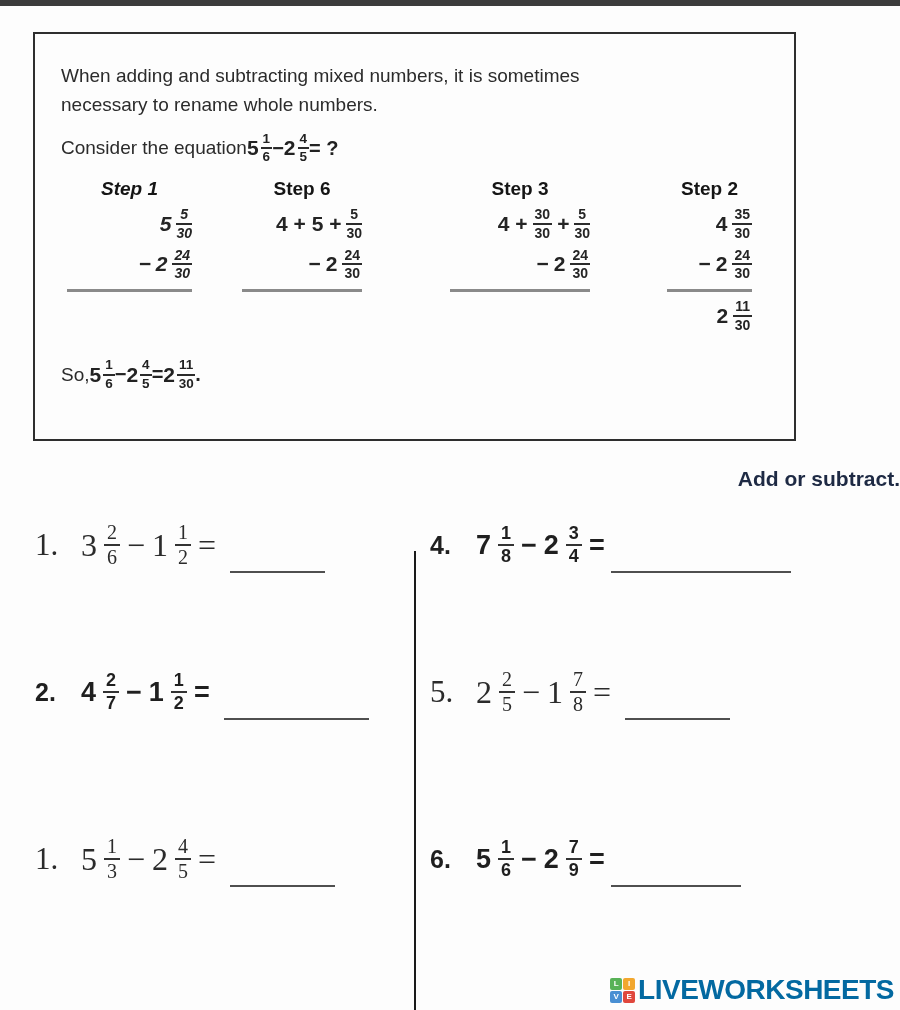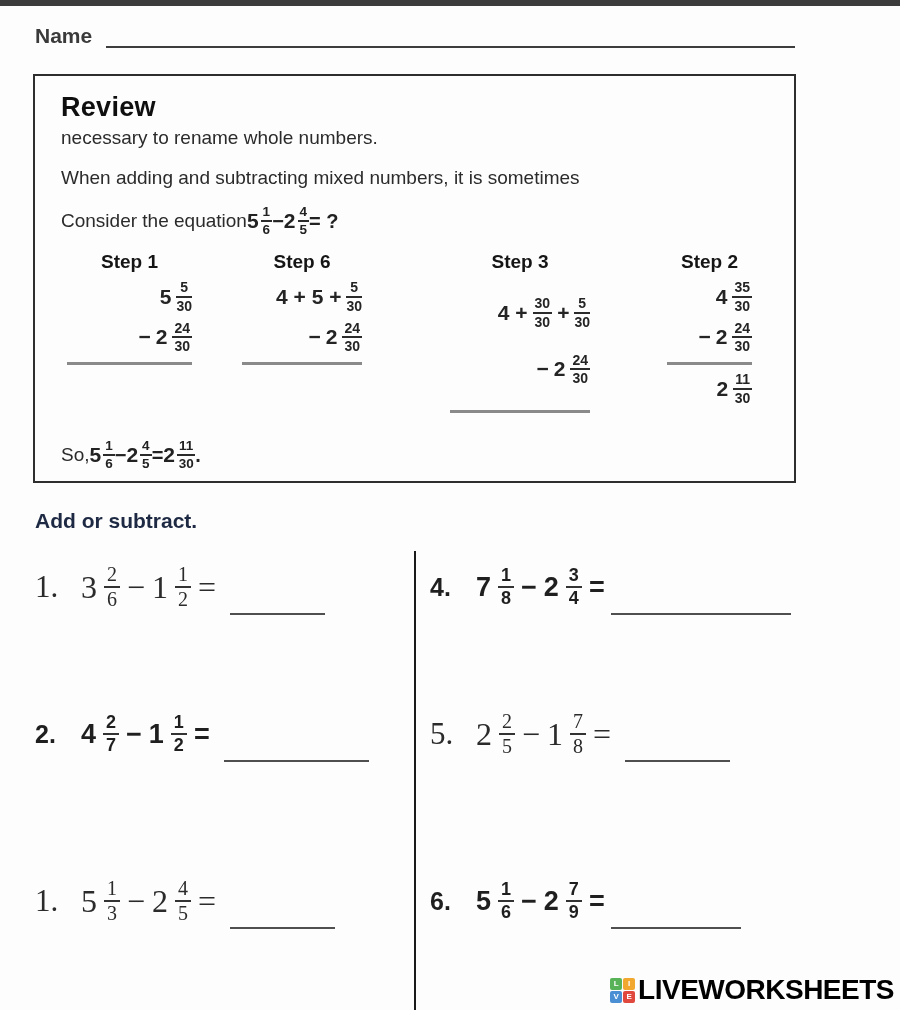--- a/index.html
+++ b/index.html
@@ -27,35 +27,35 @@
   .mw { font-size:21px; font-weight:600; color:#222; }
   .mop { font-size:20px; font-weight:600; color:#222; }
   .mfrac { display:inline-flex; flex-direction:column; text-align:center; font-size:13.5px;
            font-weight:700; line-height:1.05; color:#222; }
   .mfrac .num { border-bottom:2px solid #2b2b2b; padding:0 2px 1px; }
   .mfrac .den { padding-top:1px; }
 
   
   .steps { display:flex; margin-top:14px; align-items:flex-start; }
   .scol { display:flex; flex-direction:column; align-items:flex-end; }
-  .scol1 { width:125px; margin-left:6px; }
+  .scol1 { width:125px; margin-left:6px;font-style:italic; }
   .scol2 { width:120px; margin-left:50px; }
-  .scol3 { width:140px; margin-left:88px;gap:16px; }
+  .scol3 { width:140px; margin-left:88px; }
   .scol4 { width:85px;  margin-left:77px; }
   .slabel { font-size:19px; font-weight:700; color:#151515; align-self:center; }
   .sline { display:flex; align-items:center; justify-content:flex-end; width:100%; gap:5px; margin-top:7px; }
   .sw, .spre, .splus, .sop { font-size:21px; font-weight:600; color:#242424; white-space:nowrap; }
   .sfrac { display:inline-flex; flex-direction:column; text-align:center; font-size:14px;
            font-weight:700; line-height:1.05; color:#242424; }
   .sfrac .num { border-bottom:2px solid #2b2b2b; padding:0 2px 1px; }
   .sfrac .den { padding-top:1px; }
   .srule { width:100%; height:0; border-bottom:3px solid #8a8a8a; margin-top:8px; }
 
   
-  .instruction { margin:26px 0 0 35px; font-size:21px; font-weight:700; color:#1e2a44; flex:0 0 auto; }
+  .instruction { margin:26px 0 0 52px; font-size:21px; font-weight:700; color:#1e2a44; flex:0 0 auto;text-align:right; }
   .problems { display:flex; margin-top:8px; flex:1 1 auto; }
   .pcol-left  { width:414px; padding-left:35px; }
   .pcol-right { flex:1; padding-left:16px; }
   .divider { position:absolute; left:414px; top:551px; bottom:0; width:2px; background:#1a1a1a; }
 
   .problem { display:flex; align-items:center; height:72px; }
   .p-row1 { margin-top:10px; }
   .p-row2 { margin-top:75px; }
   .p-row3 { margin-top:95px; }
   .pnum { width:46px; flex:0 0 auto; }
@@ -72,37 +72,32 @@
   .problem.bold { font-family:"Liberation Sans", sans-serif; font-weight:700; color:#1f1f1f; }
   .problem.bold .pnum { font-size:25px; }
   .problem.bold .pw, .problem.bold .pop, .problem.bold .peq { font-size:27px; }
   .problem.bold .pfrac { font-size:18px; }
 
   
   .logo { position:absolute; right:6px; bottom:4px; display:flex; align-items:center; }
   .logo-grid { display:grid; grid-template-columns:12px 12px; grid-auto-rows:12px; gap:1px; margin-right:3px; }
   .logo-sq { border-radius:2px; color:#fff; font-size:8px; font-weight:700;
              display:flex; align-items:center; justify-content:center; line-height:1; }
-  .logo-text { font-size:28px; font-weight:700; letter-spacing:-.5px; color:#000000; }
+  .logo-text { font-size:28px; font-weight:700; letter-spacing:-.5px; color:#0369a1; }
 </style>
 </head>
 <body>
 
 <div class="page">
   <div class="topbar"></div>
 
-  <div class="name-row">
-    <span class="name-label">Name</span>
-    <span class="name-line"></span>
-  </div>
 
   <div class="review-box">
-    <div class="review-title">Review</div>
+    <div class="intro first">When adding and subtracting mixed numbers, it is sometimes</div>
     <div class="intro">necessary to rename whole numbers.</div>
-    <div class="intro first">When adding and subtracting mixed numbers, it is sometimes</div>
 
     <div class="eq-line">
       <span>Consider the equation</span>
       <span class="mixed">
         <span class="mw">5</span>
         <span class="mfrac">
           <span class="num">1</span>
           <span class="den">6</span>
         </span>
       </span>

